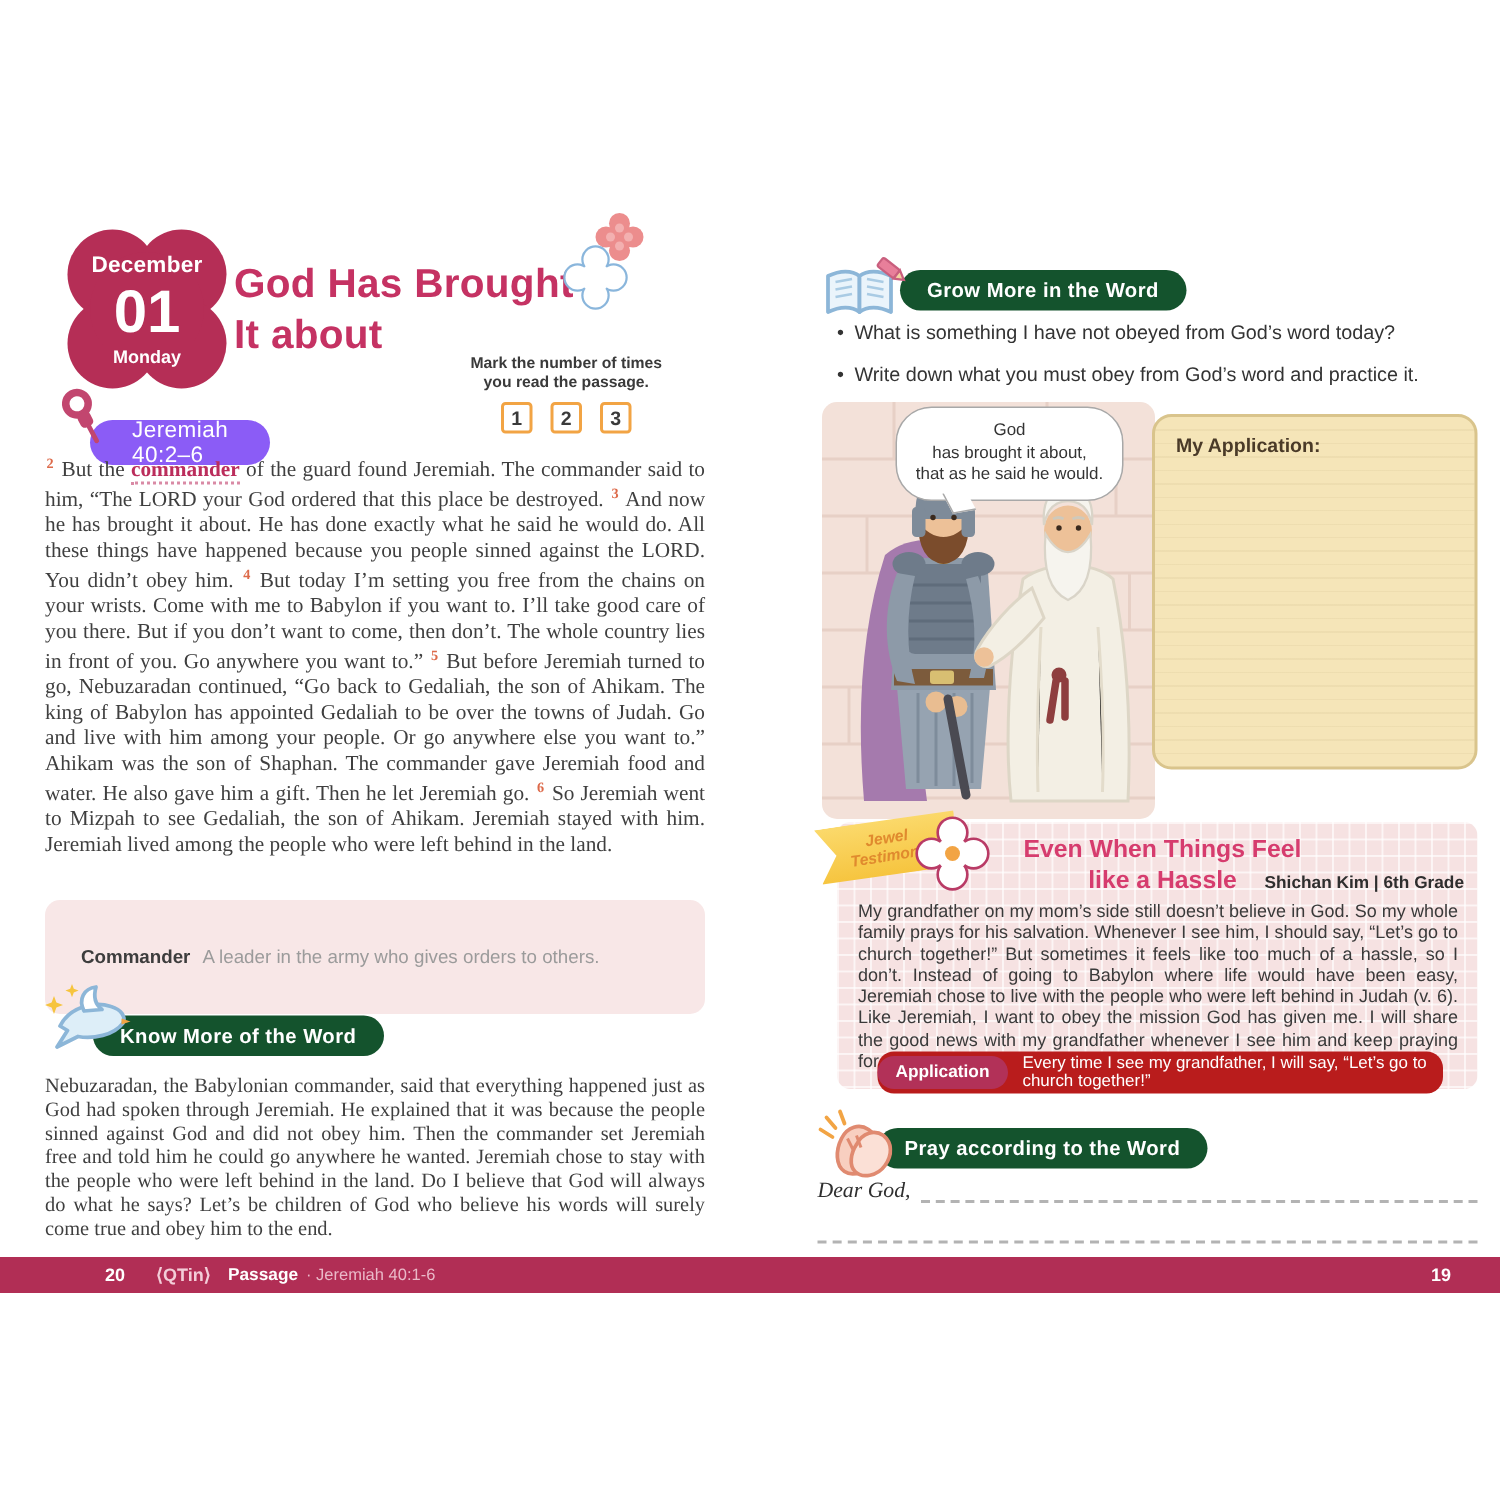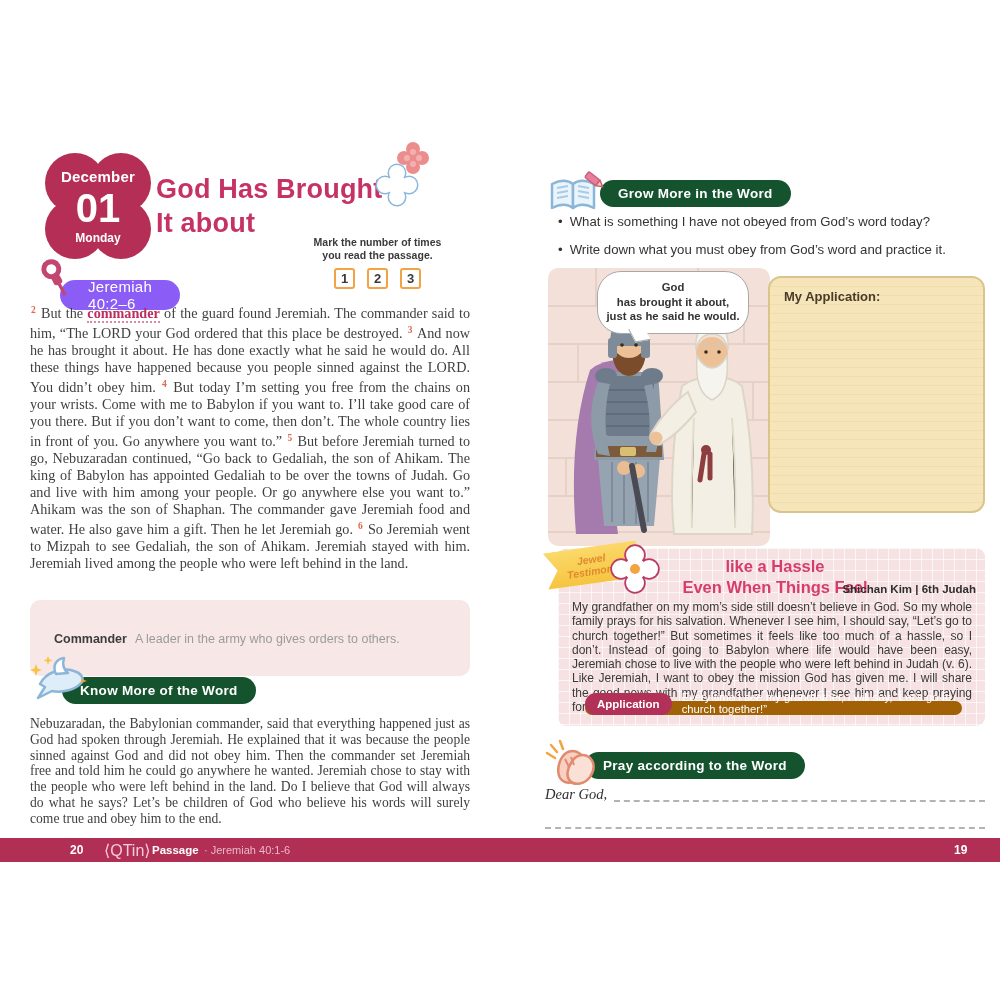--- a/index.html
+++ b/index.html
@@ -50,21 +50,21 @@
   .grow-pill { left:600px; top:180px; }
 
   .questions { position:absolute; left:558px; top:214px; width:420px; list-style:none; }
   .questions li { display:flex; gap:7px; font-size:13.2px; color:#333; margin-bottom:12px; line-height:16px; }
   .questions .bullet { color:#333; }
 
   .illustration { position:absolute; left:548px; top:268px; width:222px; height:278px; border-radius:10px; overflow:hidden;
     background-color:#f3e1d9;
   }
   .bubble { position:absolute; left:597px; top:271px; width:152px; padding:8px 6px 9px; background:#fff; border:1.5px solid #a8a8a8; border-radius:24px; z-index:3; text-align:center; }
-  .bubble div { font-size:11.3px; line-height:14.5px; color:#333; font-weight:bold; }
+  .bubble div { font-size:11.3px; line-height:14.5px; color:#333; font-weight:normal; }
   .bubble::after { content:""; position:absolute; left:34px; bottom:-9px; width:14px; height:14px; background:#fff; border-right:1.5px solid #a8a8a8; border-bottom:1.5px solid #a8a8a8; transform:rotate(62deg) skewX(-18deg); }
 
   .app-box { position:absolute; left:768px; top:276px; width:217px; height:237px; background-color:#f5e5b8; border:2px solid #d9c48c; border-radius:13px; padding:11px 14px;
     background-image:repeating-linear-gradient(0deg, transparent 0 8px, rgba(120,95,40,0.06) 8px 9px);
   }
   .app-box .lbl { font-size:13px; font-weight:bold; color:#4a3a28; }
 
   .testimony { position:absolute; left:558px; top:548px; width:427px; height:178px; border-radius:9px;
     background-color:#f6e2e2;
     background-image:linear-gradient(rgba(255,255,255,.65) 1px, transparent 1px), linear-gradient(90deg, rgba(255,255,255,.65) 1px, transparent 1px);
@@ -74,36 +74,36 @@
     background:linear-gradient(180deg,#fbd96b,#f6c43e);
     clip-path:polygon(0% 0%, 100% 4%, 95% 100%, 0% 96%, 13% 50%);
     transform:rotate(-9deg);
     display:flex; flex-direction:column; align-items:center; justify-content:center;
   }
   .ribbon div { font-size:10.5px; font-weight:bold; font-style:italic; color:#e08a2e; line-height:12px; }
   .t-flower { position:absolute; left:610px; top:544px; z-index:4; }
   .t-title { position:absolute; left:662px; top:556px; width:226px; text-align:center; font-size:16.5px; line-height:21px; font-weight:bold; color:#d63c6e; z-index:4; }
   .t-author { position:absolute; left:830px; top:583px; width:146px; text-align:right; font-size:11.5px; font-weight:bold; color:#2e2e2e; z-index:4; }
   .t-body { position:absolute; left:572px; top:600px; width:400px; font-size:12px; line-height:14.3px; color:#3a3a3a; text-align:justify; z-index:4; }
-  .app-bar { position:absolute; left:585px; top:701px; width:377px; height:14px; background:#a16207; border-radius:11px; display:flex; align-items:flex-end; z-index:4; }
+  .app-bar { position:absolute; left:585px; top:701px; width:377px; height:28px; background:#b91c1c; border-radius:11px; display:flex; align-items:center; z-index:4; }
   .app-chip { height:22px; display:flex; align-items:center; padding:0 12px; background:#b23158; border-radius:11px; color:#fff; font-size:11.5px; font-weight:bold; }
   .app-text { margin-left:10px; color:#fff; font-size:11.3px; }
 
   .pray-icon { position:absolute; left:541px; top:737px; z-index:2; }
   .pray-pill { left:585px; top:752px; }
   .salutation { position:absolute; left:545px; top:786px; font-family:"Liberation Serif", serif; font-style:italic; font-size:14.5px; color:#2f2f2f; }
   .dash-line { position:absolute; border-top:2px dashed #b3b3b3; height:0; }
   .dash1 { left:614px; top:800px; width:371px; }
   .dash2 { left:545px; top:827px; width:440px; }
 
   
   .footer { position:absolute; left:0; top:838px; width:1000px; height:24px; background:#b12e55; }
   .footer span { position:absolute; top:0; height:24px; display:flex; align-items:center; color:#fff; }
   .fp-left { left:70px; font-size:12px; font-weight:bold; }
-  .f-brand { left:104px; font-size:16px; color:#f3cdd8 !important; font-weight:normal; }
+  .f-brand { left:104px; font-size:12px; color:#f3cdd8 !important; font-weight:bold; }
   .f-section { left:152px; font-size:11.5px; font-weight:bold; }
   .f-ref { left:204px; font-size:11px; color:#eab9c8 !important; }
   .fp-right { left:954px; font-size:12px; font-weight:bold; }
 </style>
 </head>
 <body>
 
 <div class="canvas">
 
   <div class="date-badge">
@@ -302,21 +302,21 @@
           <circle cx="171" cy="84" r="1.8" fill="#3a2a1e"></circle>
         <path d="M154 78 Q158 76 161 78" stroke="#cfc9bb" stroke-width="2" fill="none"></path>
         <path d="M167 78 Q171 76 175 78" stroke="#cfc9bb" stroke-width="2" fill="none"></path>
       </g>
     </svg>
   </div>
 
   <div class="bubble">
     <div>God</div>
     <div>has brought it about,</div>
-    <div>just as he said he would.</div>
+    <div>that as he said he would.</div>
   </div>
 
   <div class="app-box">
     <div class="lbl">My Application:</div>
   </div>
 
   <div class="testimony"></div>
   <div class="ribbon">
     <div>Jewel</div>
     <div>Testimony</div>
@@ -331,24 +331,24 @@
     <g fill="#ffffff">
         <circle cx="25" cy="11" r="9"></circle>
         <circle cx="39" cy="25" r="9"></circle>
         <circle cx="25" cy="39" r="9"></circle>
         <circle cx="11" cy="25" r="9"></circle>
         <circle cx="25" cy="25" r="11"></circle>
       </g>
     <circle cx="25" cy="25" r="5" fill="#f2a444"></circle>
   </svg>
   <div class="t-title">
+    <div>Even When Things Feel</div>
     <div>like a Hassle</div>
-    <div>Even When Things Feel</div>
-  </div>
-  <div class="t-author">Shichan Kim | 6th Judah</div>
+  </div>
+  <div class="t-author">Shichan Kim | 6th Grade</div>
   <div class="t-body">My grandfather on my mom’s side still doesn’t believe in God. So my whole family prays for his salvation. Whenever I see him, I should say, “Let’s go to church together!” But sometimes it feels like too much of a hassle, so I don’t. Instead of going to Babylon where life would have been easy, Jeremiah chose to live with the people who were left behind in Judah (v. 6). Like Jeremiah, I want to obey the mission God has given me. I will share the good news with my grandfather whenever I see him and keep praying for his salvation.</div>
   <div class="app-bar">
     <div class="app-chip">Application</div>
     <div class="app-text">Every time I see my grandfather, I will say, “Let’s go to church together!”</div>
   </div>
 
   <svg class="pray-icon" width="54" height="50" viewBox="0 0 54 50">
     <g stroke="#f2a444" stroke-width="2.5" stroke-linecap="round">
         <path d="M6 16 L14 21"></path>
         <path d="M10 8 L16 15"></path>

